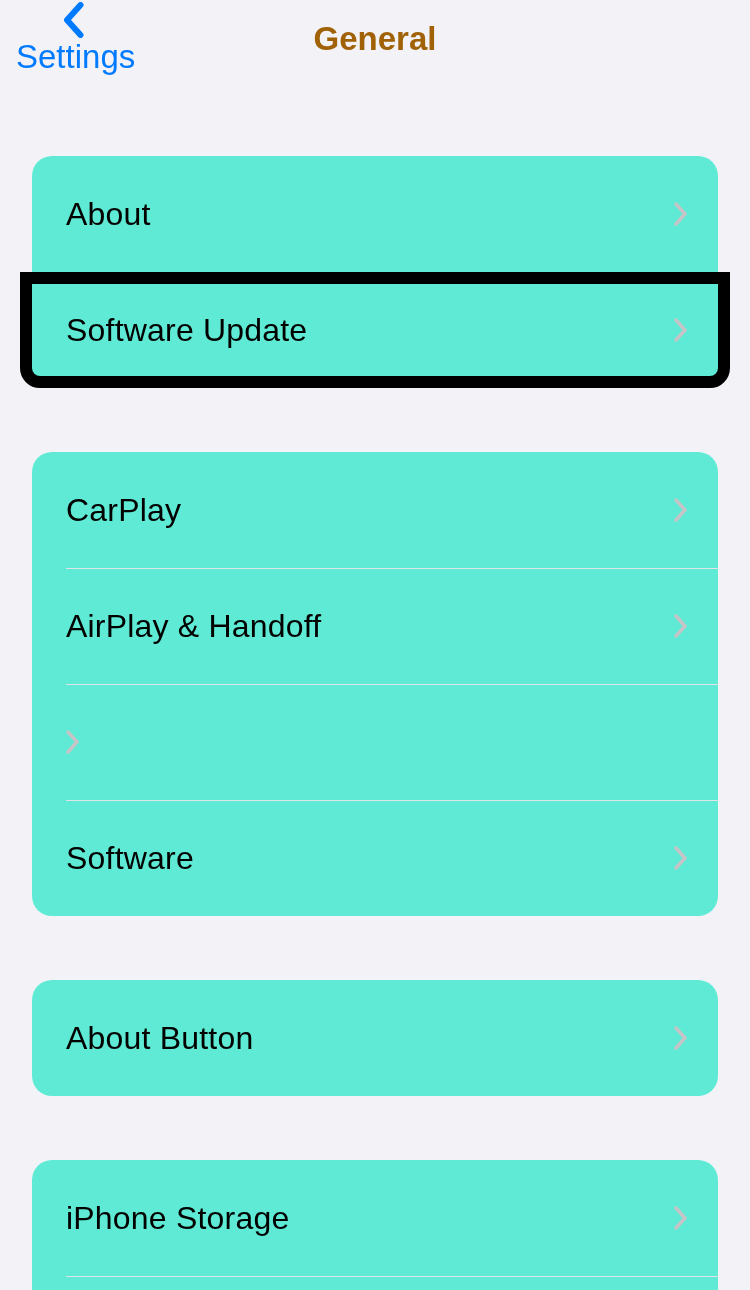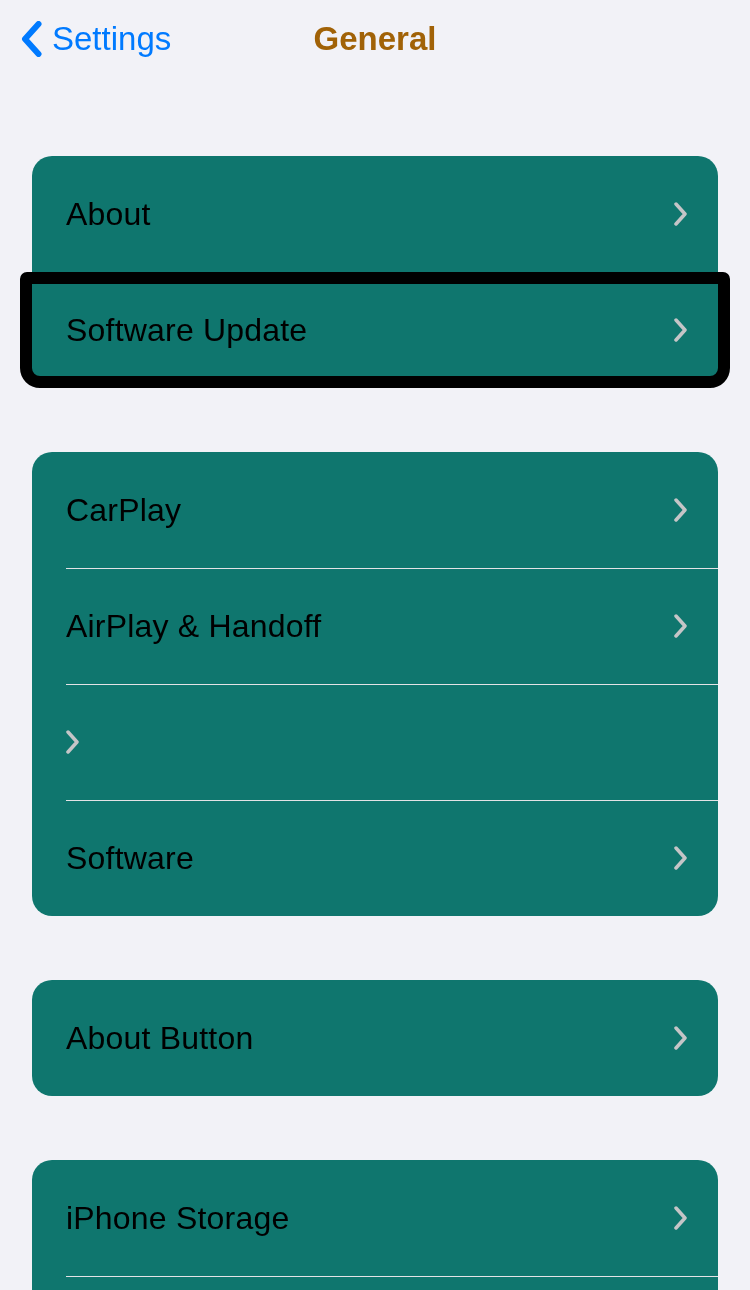--- a/index.html
+++ b/index.html
@@ -23,20 +23,21 @@
       padding: 0 16px;
     }
     .back-button {
       display: flex;
       align-items: center;
       color: #007aff;
       font-size: 33px;
       font-weight: 400;
       cursor: pointer;
       z-index: 2;
+      flex-direction: column;
     }
     .back-chevron {
       width: 22px;
       height: 36px;
       margin-right: 10px;
       margin-left: 4px;
     }
     .nav-title {
       position: absolute;
       left: 0;
@@ -60,21 +61,21 @@
       margin-top: 78px;
     }
     .row {
       display: flex;
       align-items: center;
       justify-content: space-between;
       height: 116px;
       padding: 0 30px 0 34px;
       cursor: pointer;
       position: relative;
-      background: #0f766e;
+      background: #5eead4;
     }
     .row:first-child {
       border-top-left-radius: 20px;
       border-top-right-radius: 20px;
     }
     .row:last-child {
       border-bottom-left-radius: 20px;
       border-bottom-right-radius: 20px;
     }
     .row + .row::before {
@@ -96,21 +97,21 @@
       width: 14px;
       height: 24px;
       flex-shrink: 0;
     }
     .highlighted {
       border: 12px solid #000;
       margin-left: -12px;
       margin-right: -12px;
       padding-left: 34px;
       padding-right: 30px;
-      border-radius: 7px;
+      border-radius: 0;
       z-index: 3;
     }
     .highlighted::before {
       display: none;
     }
   </style>
 </head>
 <body>
 
 <div class="nav-bar">

